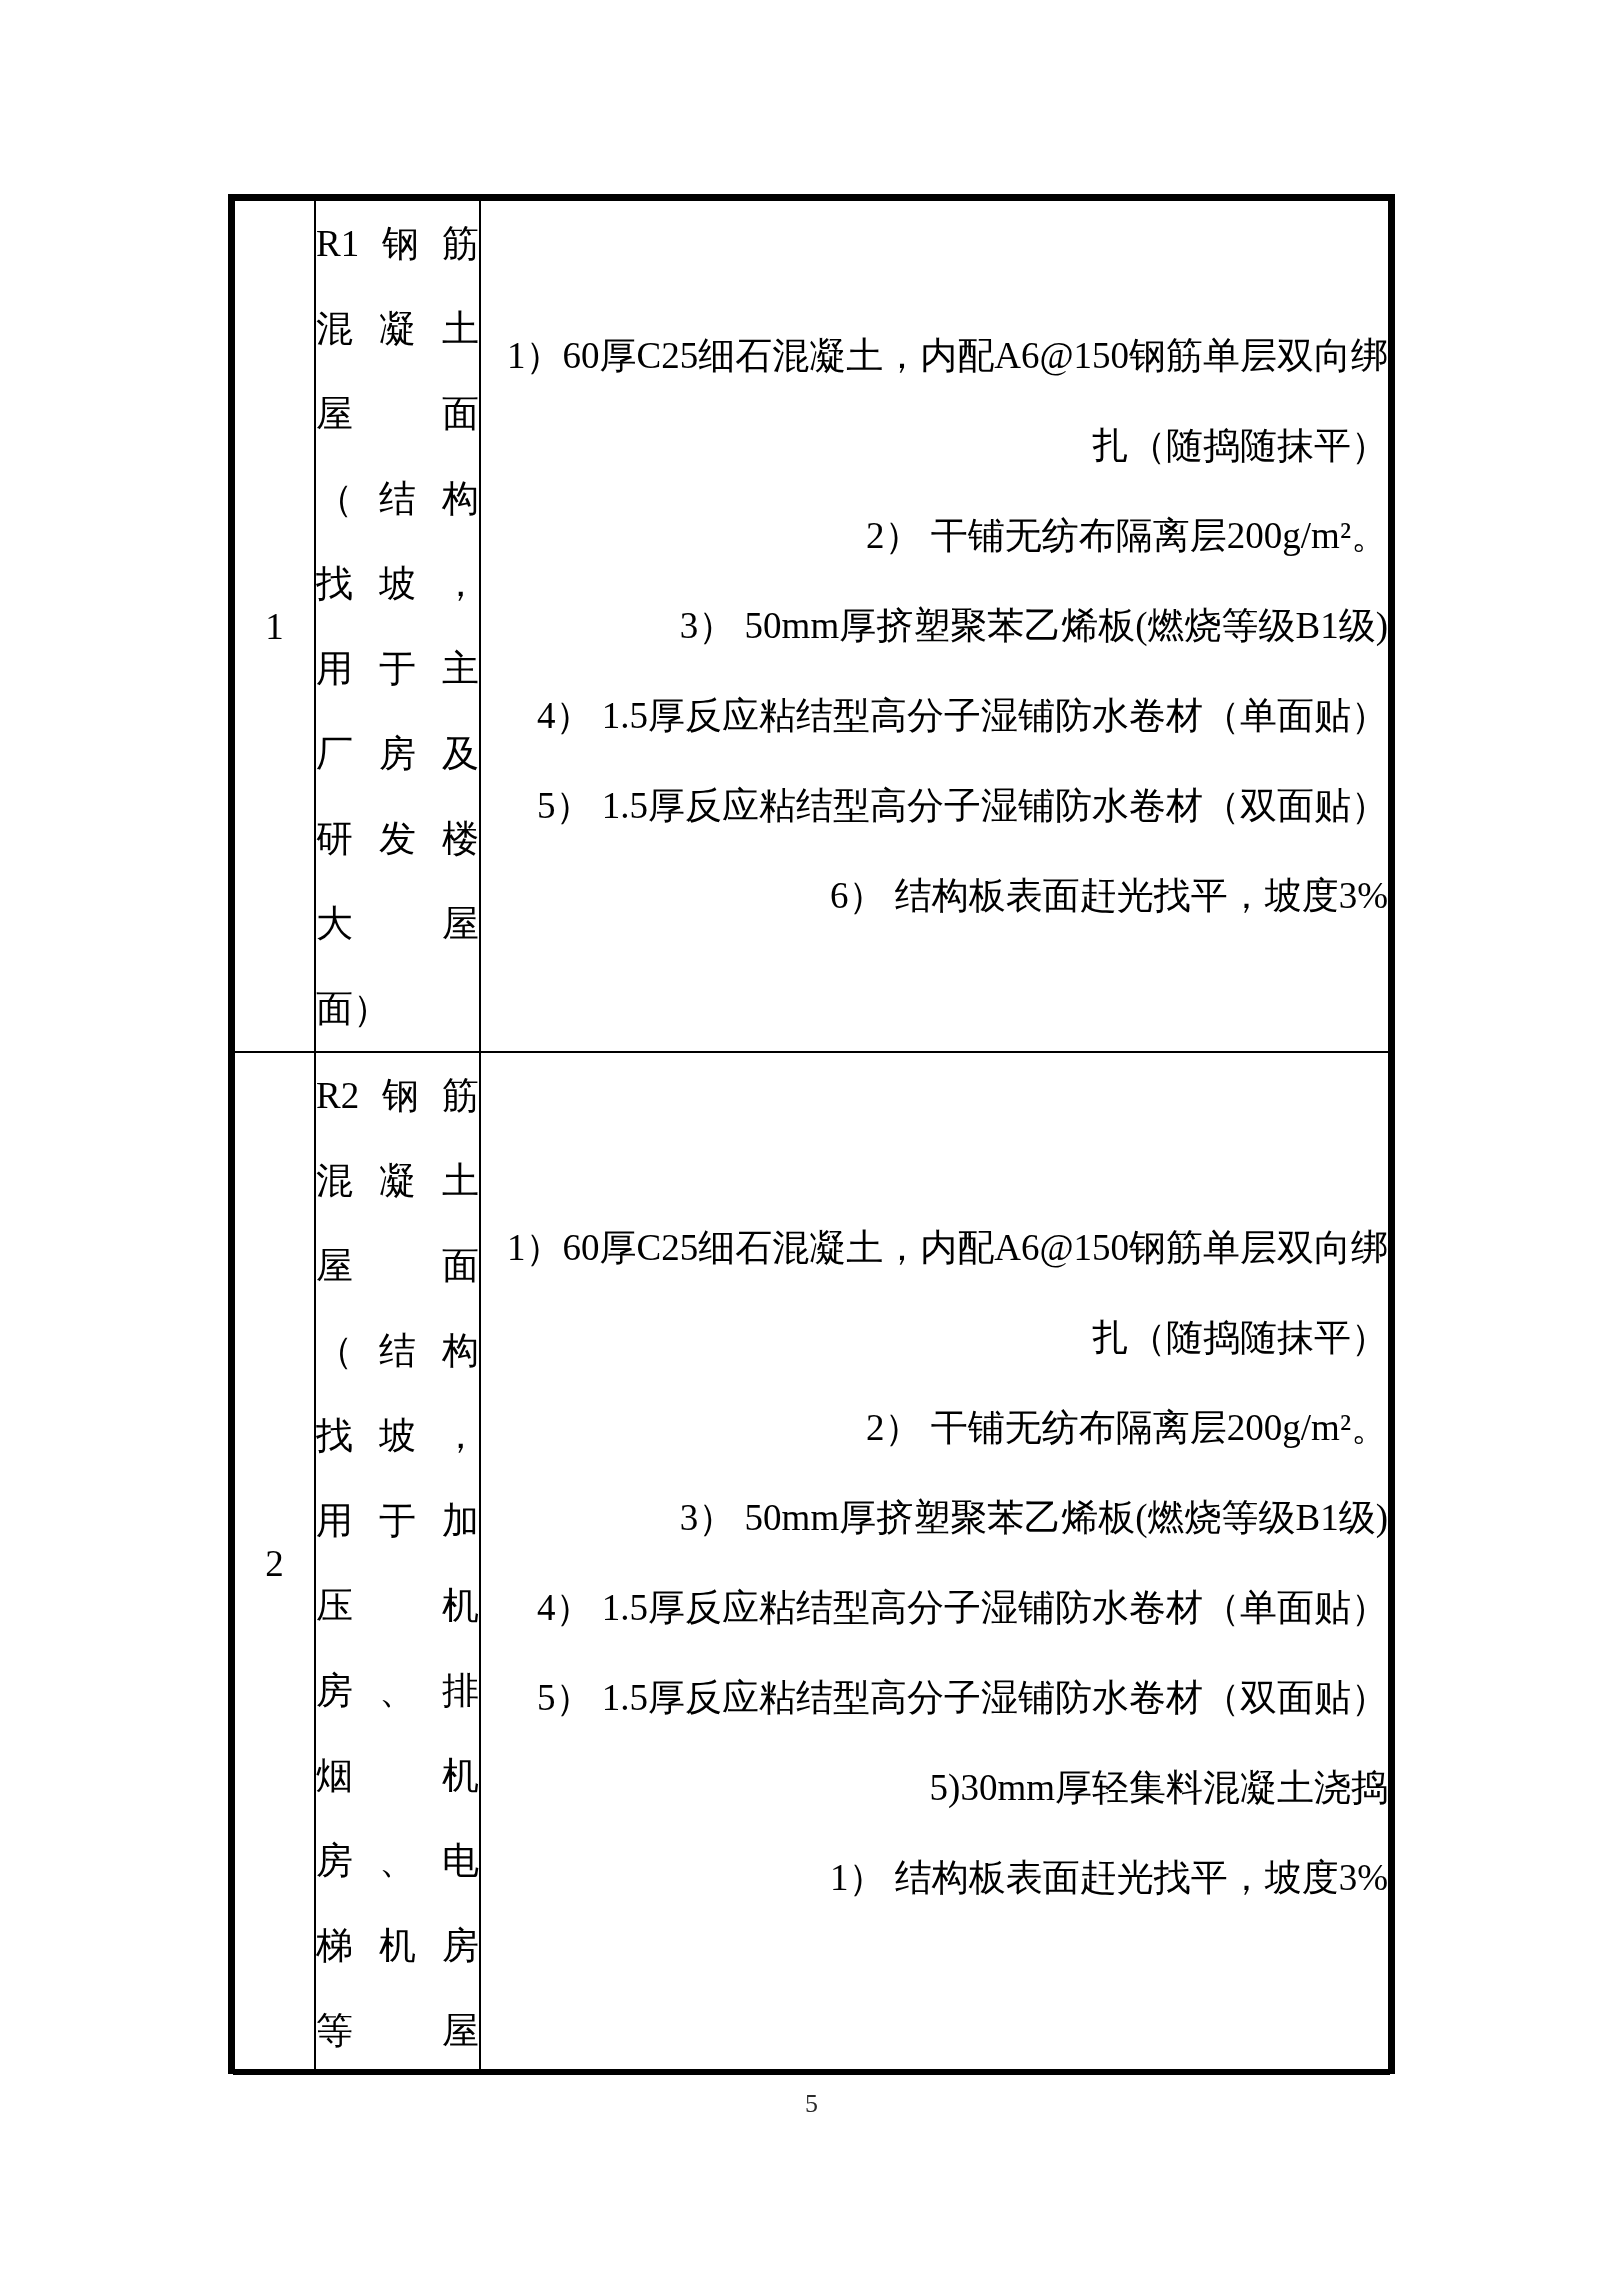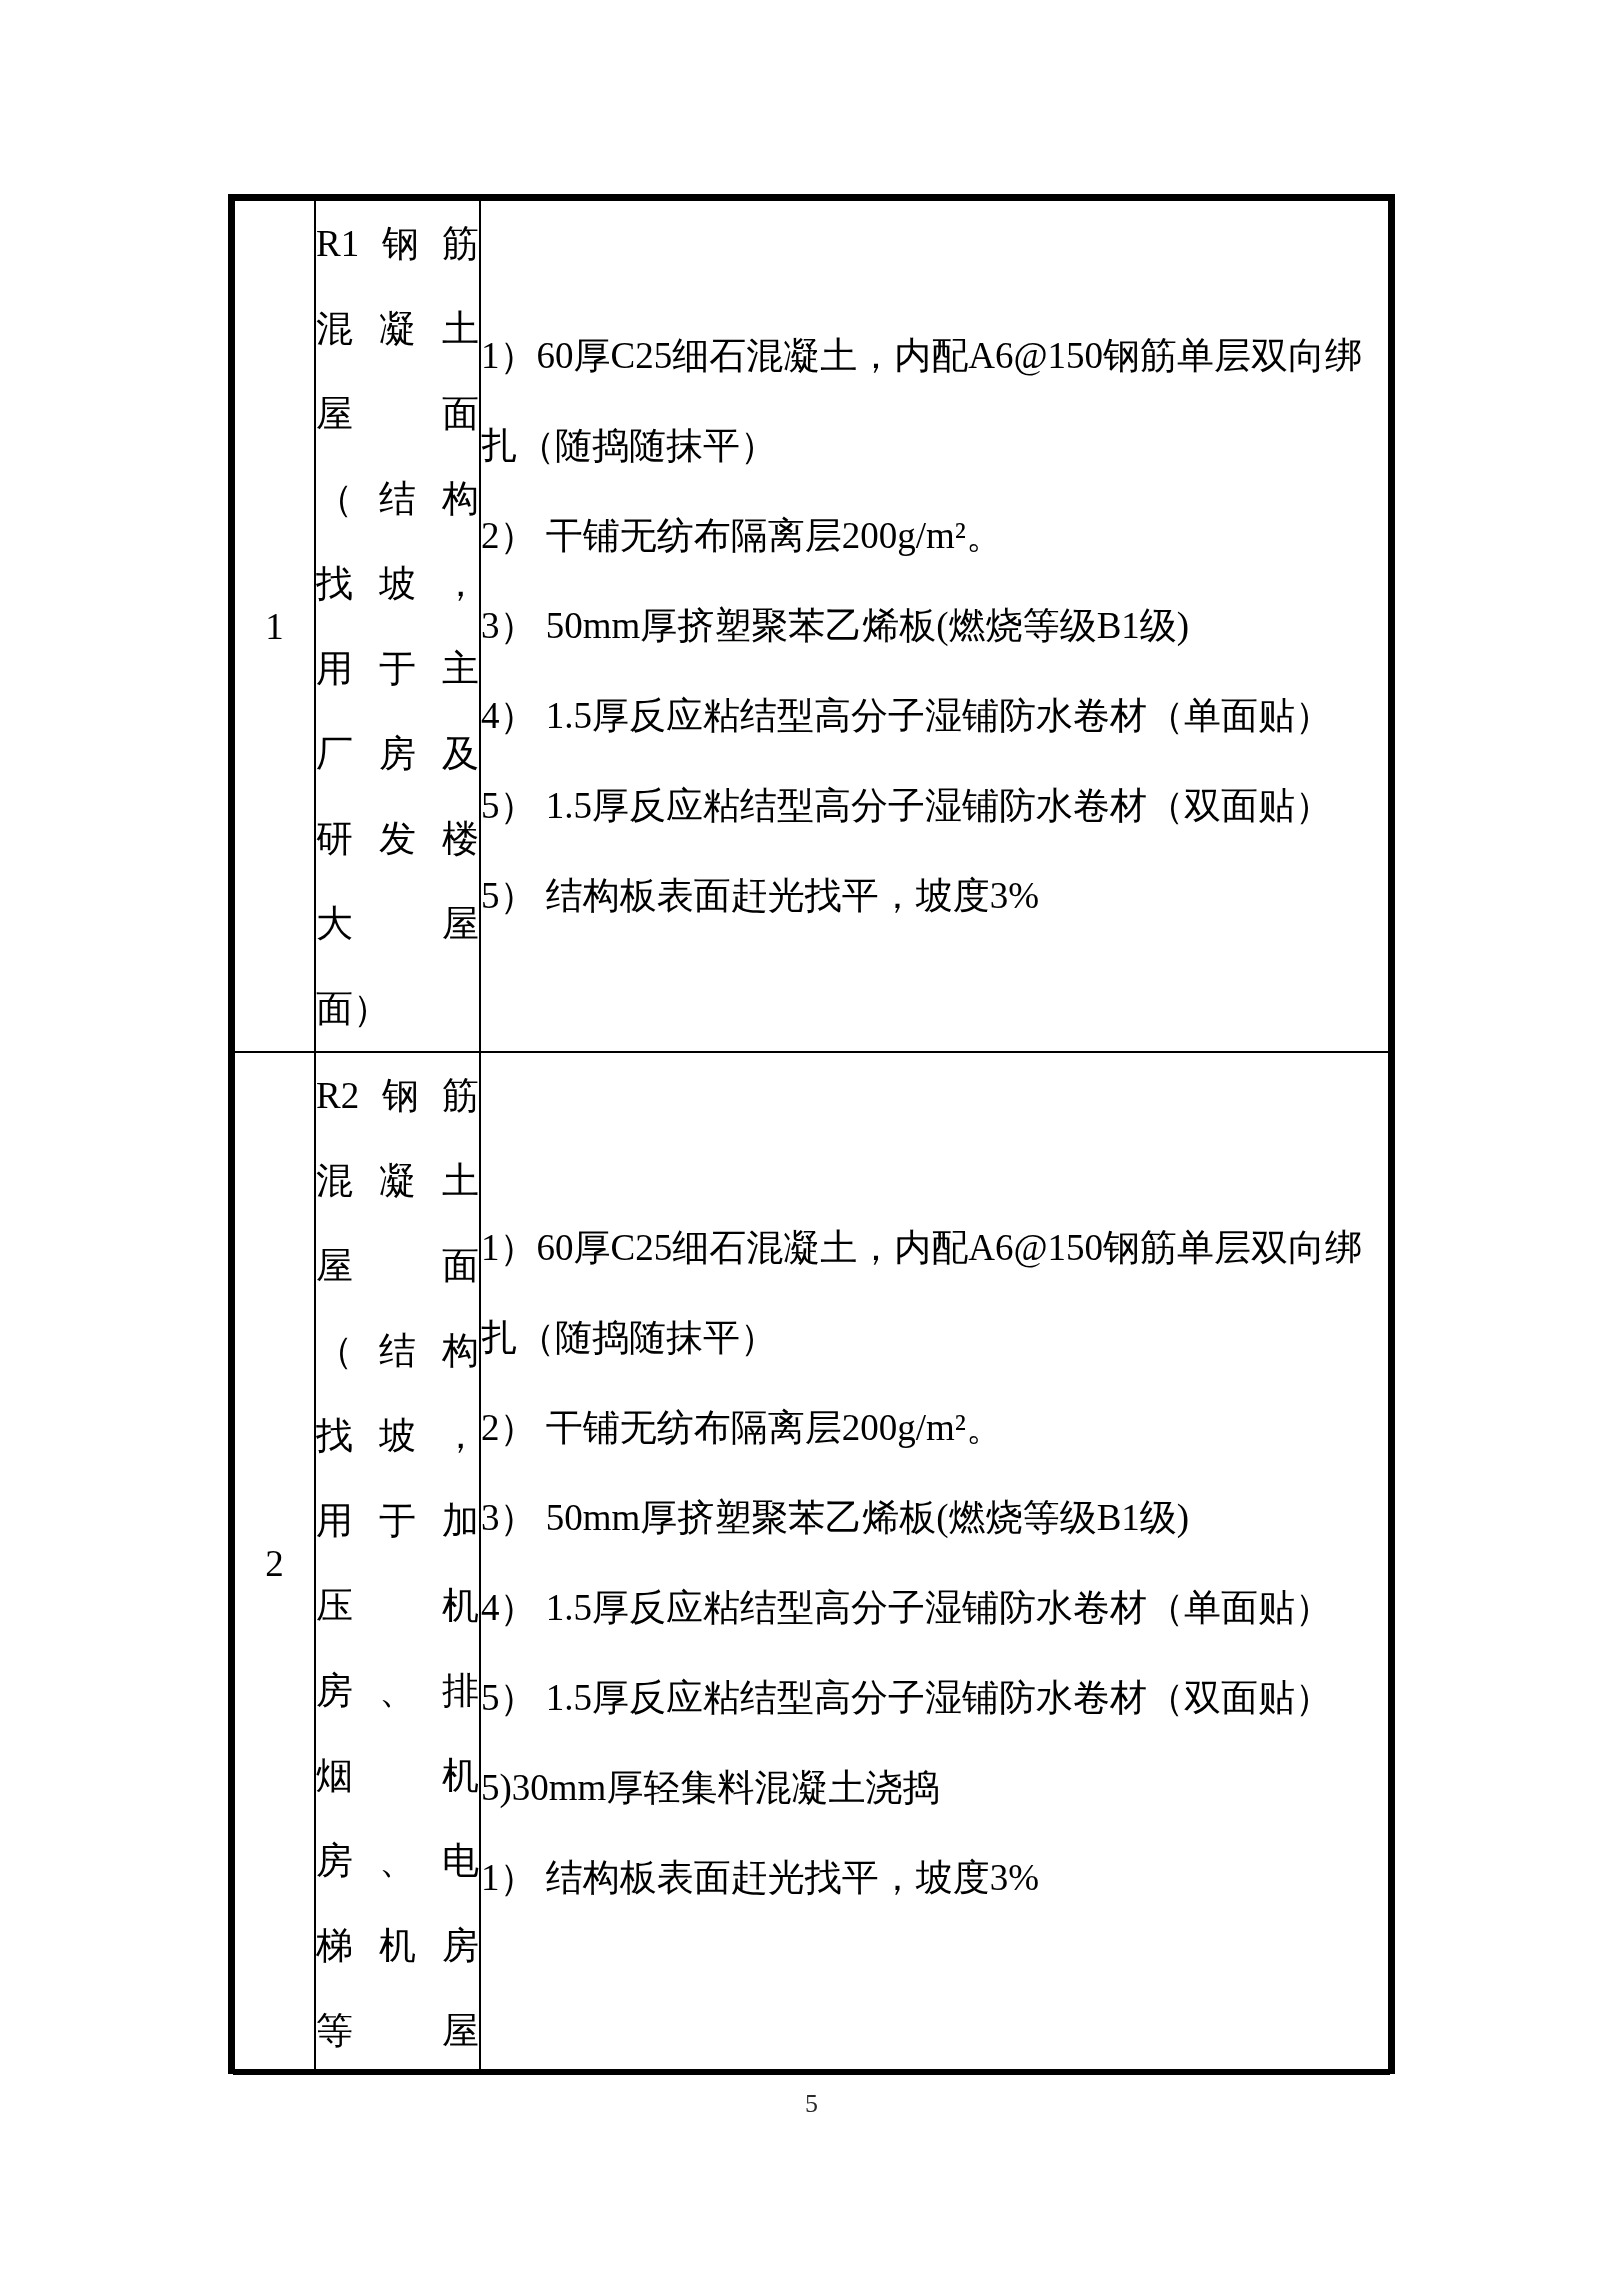--- a/index.html
+++ b/index.html
@@ -62,21 +62,21 @@
     -moz-text-align-last: left;
   }
   td.detail-cell {
     font-size: 37px;
     line-height: 90px;
     padding-left: 10.5px;
     padding-right: 13px;
   }
   td.detail-cell .line {
     white-space: nowrap;
-    text-align: left;
+    text-align: right;
   }
   .page-number {
     position: absolute;
     top: 2089px;
     left: 0;
     width: 100%;
     text-align: center;
     font-size: 26px;
     color: #2b2b2b;
   }
@@ -108,21 +108,21 @@
               <div class="line">大屋</div>
               <div class="line no-stretch">面）</div>
             </td>
             <td class="detail-cell">
               <div class="line">1）60厚C25细石混凝土，内配A6@150钢筋单层双向绑</div>
               <div class="line">扎（随捣随抹平）</div>
               <div class="line">2） 干铺无纺布隔离层200g/m²。</div>
               <div class="line">3） 50mm厚挤塑聚苯乙烯板(燃烧等级B1级)</div>
               <div class="line">4） 1.5厚反应粘结型高分子湿铺防水卷材（单面贴）</div>
               <div class="line">5） 1.5厚反应粘结型高分子湿铺防水卷材（双面贴）</div>
-              <div class="line">5） 结构板表面赶光找平，坡度3%</div>
+              <div class="line">6） 结构板表面赶光找平，坡度3%</div>
             </td>
           </tr>
           <tr>
             <td class="num-cell">2</td>
             <td class="name-cell">
               <div class="line">R2钢筋</div>
               <div class="line">混凝土</div>
               <div class="line">屋面</div>
               <div class="line">（结构</div>
               <div class="line">找坡，</div>

